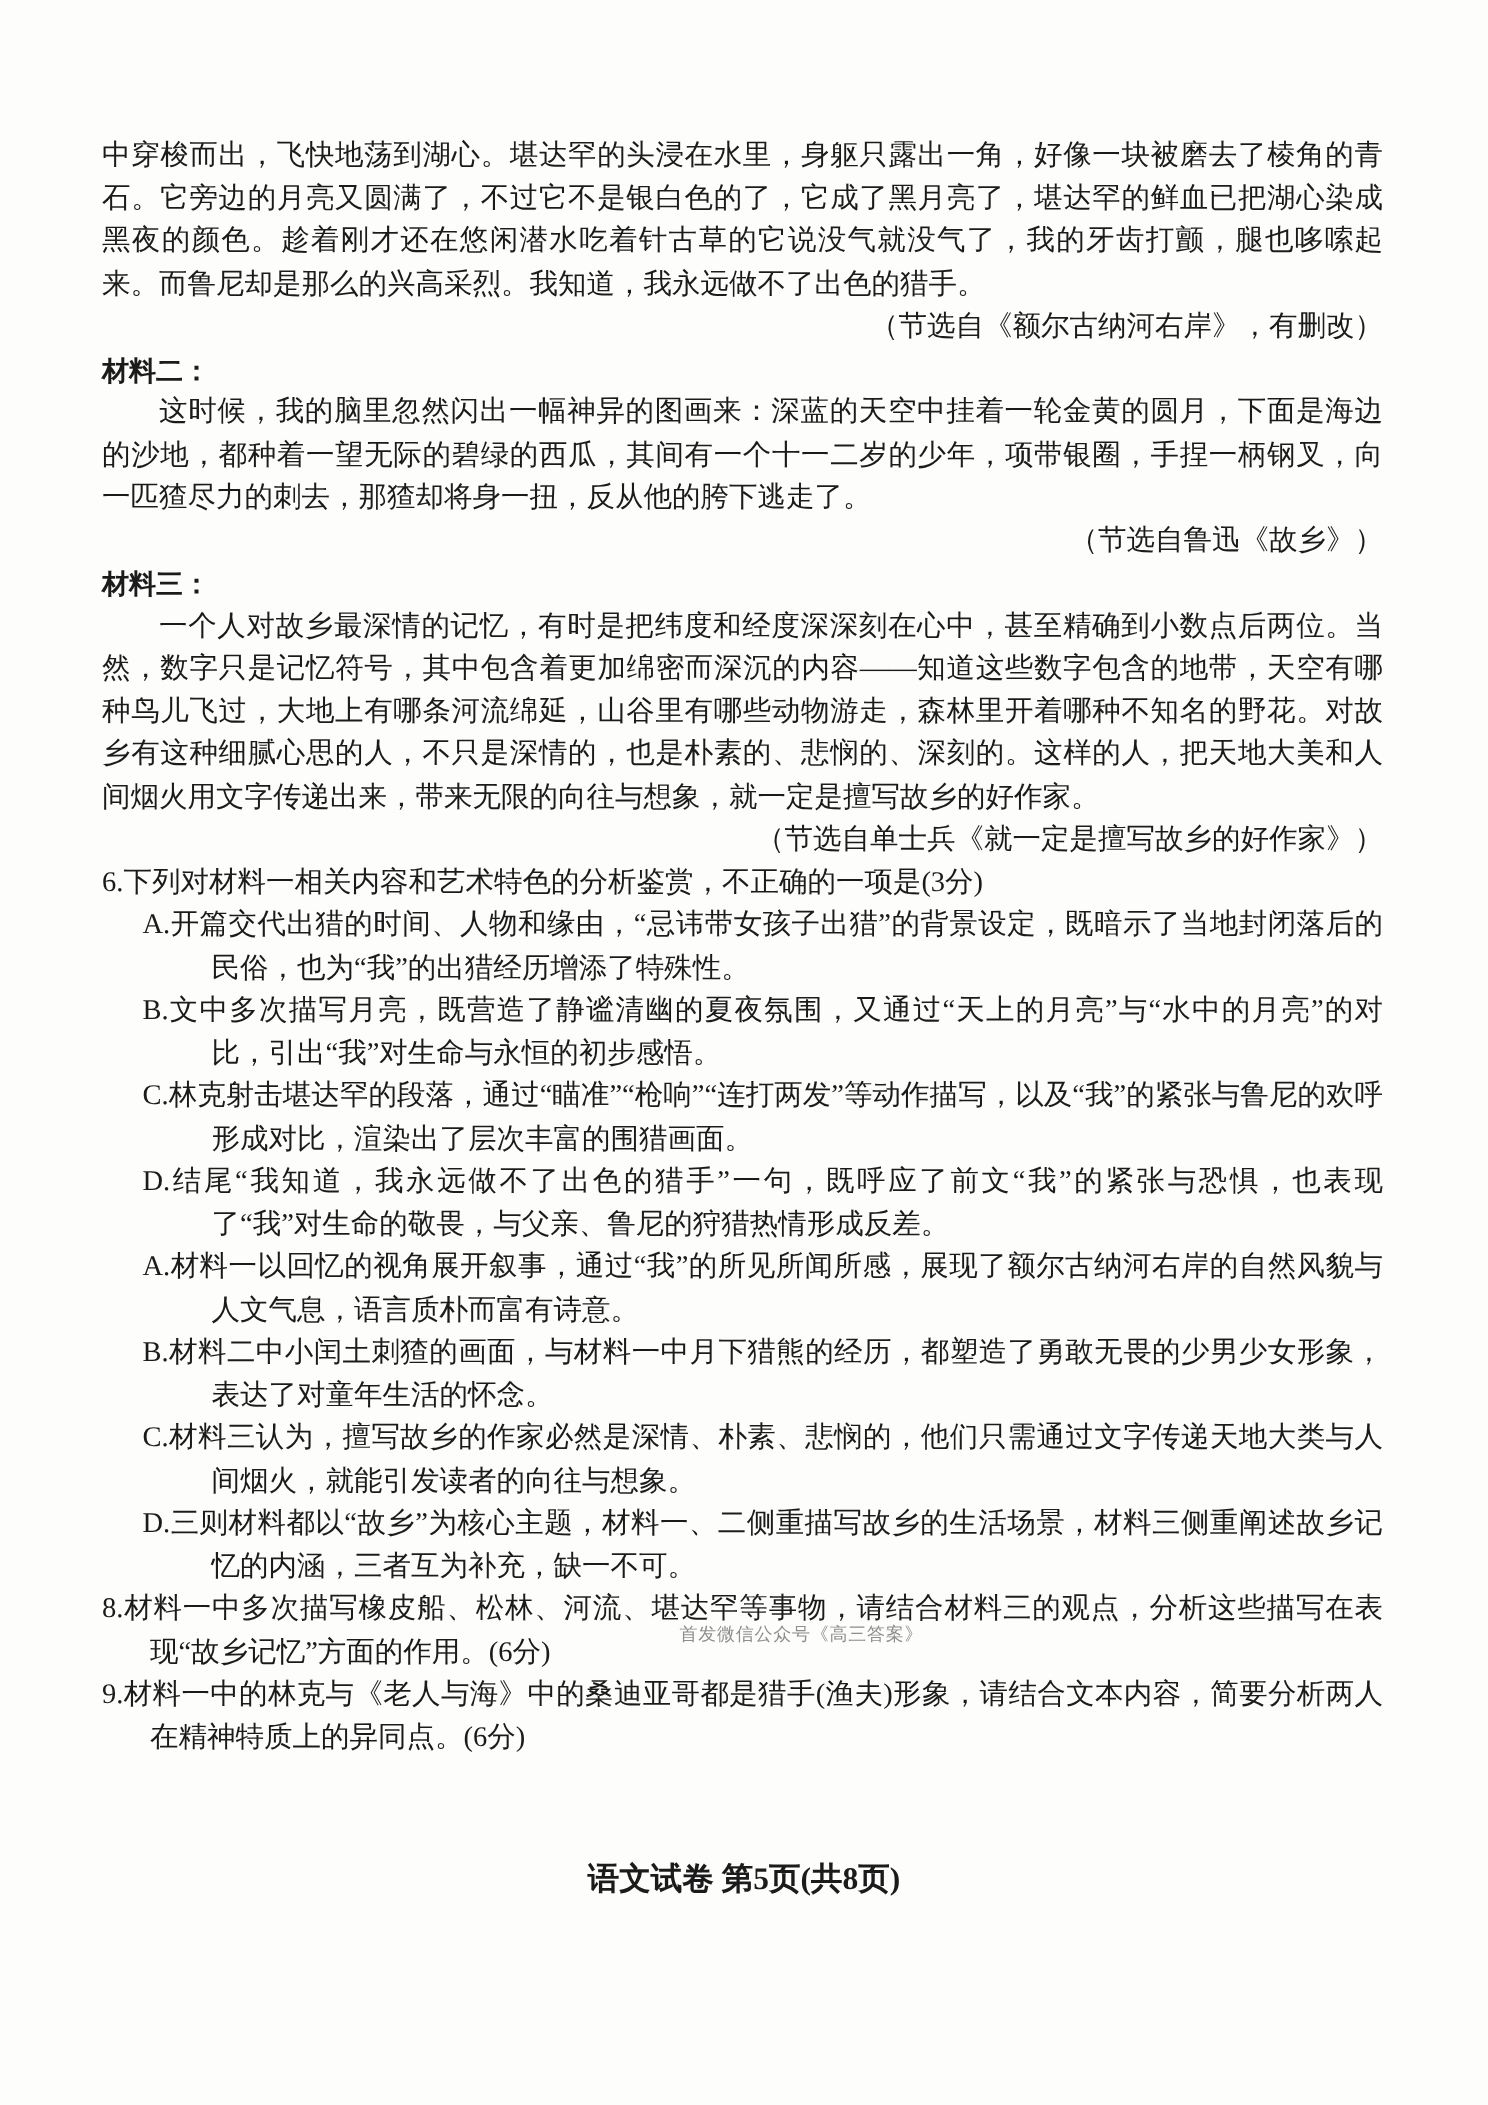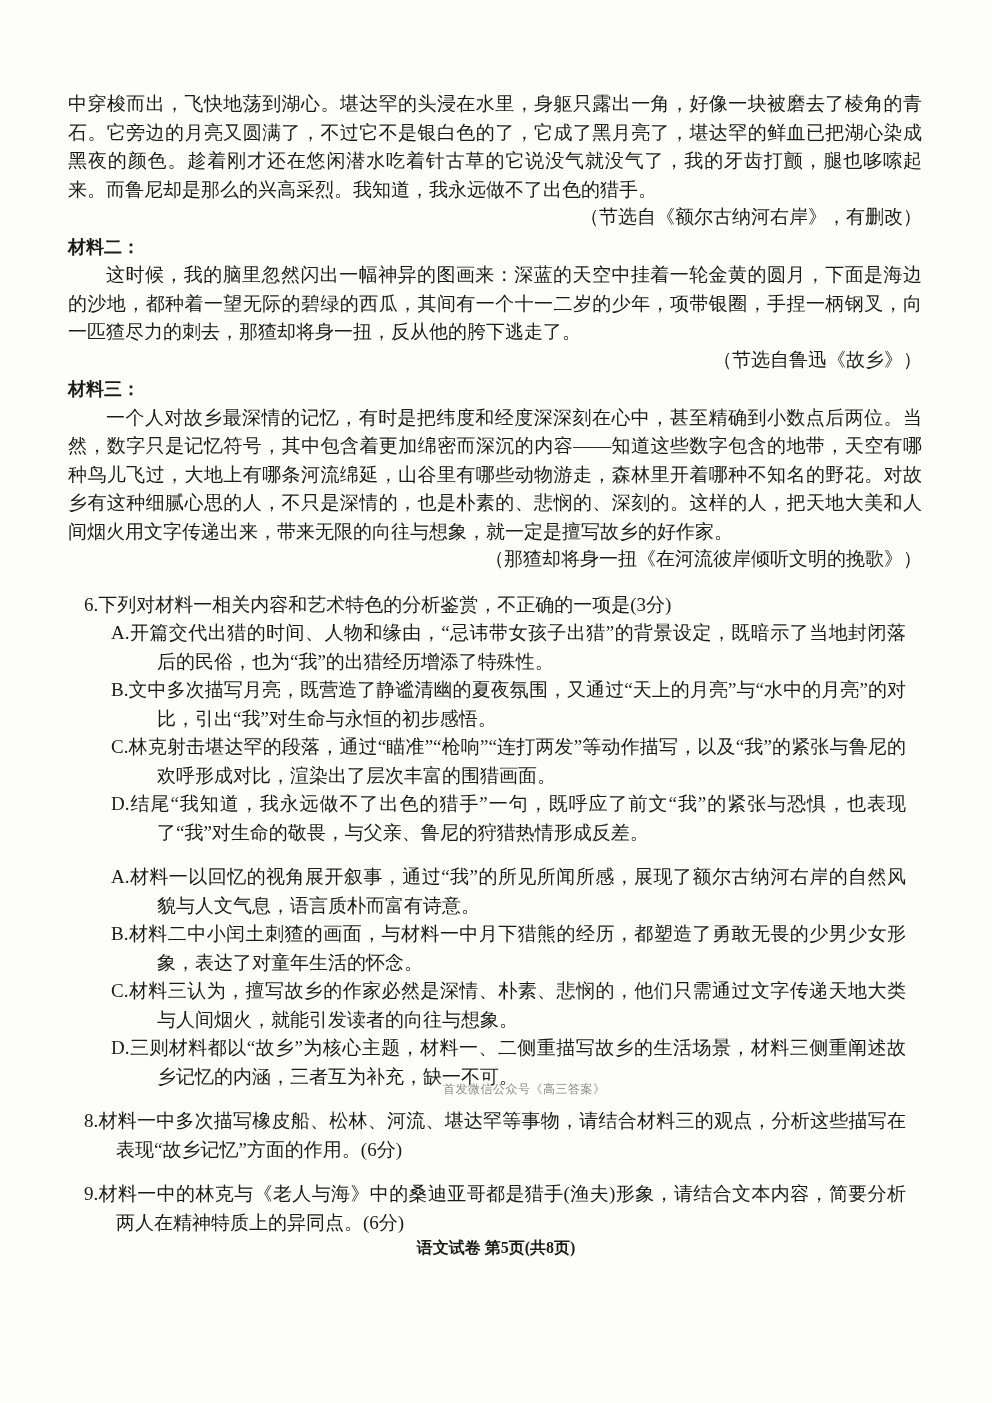--- a/index.html
+++ b/index.html
@@ -31,69 +31,69 @@
     margin: 0;
     text-align: right;
     font-family: Liberation Mono, monospace;
   }
   .material-heading {
     margin: 0;
     font-weight: bold;
     font-size: 18px;
     line-height: 28.5px;
   }
-  .question { margin: 16px; font-family: Liberation Serif, serif; }
+  .question { margin: 0; font-family: Liberation Serif, serif; }
   .stem {
     margin: 0;
     padding-left: 32px;
     text-indent: -32px;
   }
   .option {
     margin: 0 0 0 27px;
     padding-left: 46px;
     text-indent: -46px;
   }
   .qnum, .opt-label { display: inline; }
   .watermark {
     position: absolute;
-    left: 443px;
+    left: 453px;
     top: 1082px;
     font-size: 12px;
     line-height: 14px;
     color: #8d8d8d;
     letter-spacing: 0.5px;
   }
   .footer {
     position: absolute;
     left: 0;
     right: 0;
     top: 1238px;
     text-align: center;
     font-weight: bold;
-    font-size: 16px;
+    font-size: 21px;
   }
 </style>
 </head>
 <body>
 
 <div class="page">
 
   <div class="content">
 
     <section>
       <p class="para">中穿梭而出，飞快地荡到湖心。堪达罕的头浸在水里，身躯只露出一角，好像一块被磨去了棱角的青石。它旁边的月亮又圆满了，不过它不是银白色的了，它成了黑月亮了，堪达罕的鲜血已把湖心染成黑夜的颜色。趁着刚才还在悠闲潜水吃着针古草的它说没气就没气了，我的牙齿打颤，腿也哆嗦起来。而鲁尼却是那么的兴高采烈。我知道，我永远做不了出色的猎手。</p>
       <p class="attribution">（节选自《额尔古纳河右岸》，有删改）</p>
 
       <p class="material-heading">材料二：</p>
       <p class="para indent">这时候，我的脑里忽然闪出一幅神异的图画来：深蓝的天空中挂着一轮金黄的圆月，下面是海边的沙地，都种着一望无际的碧绿的西瓜，其间有一个十一二岁的少年，项带银圈，手捏一柄钢叉，向一匹猹尽力的刺去，那猹却将身一扭，反从他的胯下逃走了。</p>
       <p class="attribution">（节选自鲁迅《故乡》）</p>
 
       <p class="material-heading">材料三：</p>
       <p class="para indent">一个人对故乡最深情的记忆，有时是把纬度和经度深深刻在心中，甚至精确到小数点后两位。当然，数字只是记忆符号，其中包含着更加绵密而深沉的内容——知道这些数字包含的地带，天空有哪种鸟儿飞过，大地上有哪条河流绵延，山谷里有哪些动物游走，森林里开着哪种不知名的野花。对故乡有这种细腻心思的人，不只是深情的，也是朴素的、悲悯的、深刻的。这样的人，把天地大美和人间烟火用文字传递出来，带来无限的向往与想象，就一定是擅写故乡的好作家。</p>
-      <p class="attribution">（那猹却将身一扭《在河流彼岸倾听文明的挽歌》）</p>
+      <p class="attribution">（节选自单士兵《就一定是擅写故乡的好作家》）</p>
     </section>
 
     <section>
 
       <div class="question">
         <p class="stem"><span class="qnum">6.</span><span>下列对材料一相关内容和艺术特色的分析鉴赏，不正确的一项是(3分)</span></p>
         <p class="option"><span class="opt-label">A.</span><span>开篇交代出猎的时间、人物和缘由，“忌讳带女孩子出猎”的背景设定，既暗示了当地封闭落后的民俗，也为“我”的出猎经历增添了特殊性。</span></p>
         <p class="option"><span class="opt-label">B.</span><span>文中多次描写月亮，既营造了静谧清幽的夏夜氛围，又通过“天上的月亮”与“水中的月亮”的对比，引出“我”对生命与永恒的初步感悟。</span></p>
         <p class="option"><span class="opt-label">C.</span><span>林克射击堪达罕的段落，通过“瞄准”“枪响”“连打两发”等动作描写，以及“我”的紧张与鲁尼的欢呼形成对比，渲染出了层次丰富的围猎画面。</span></p>
         <p class="option"><span class="opt-label">D.</span><span>结尾“我知道，我永远做不了出色的猎手”一句，既呼应了前文“我”的紧张与恐惧，也表现了“我”对生命的敬畏，与父亲、鲁尼的狩猎热情形成反差。</span></p>

